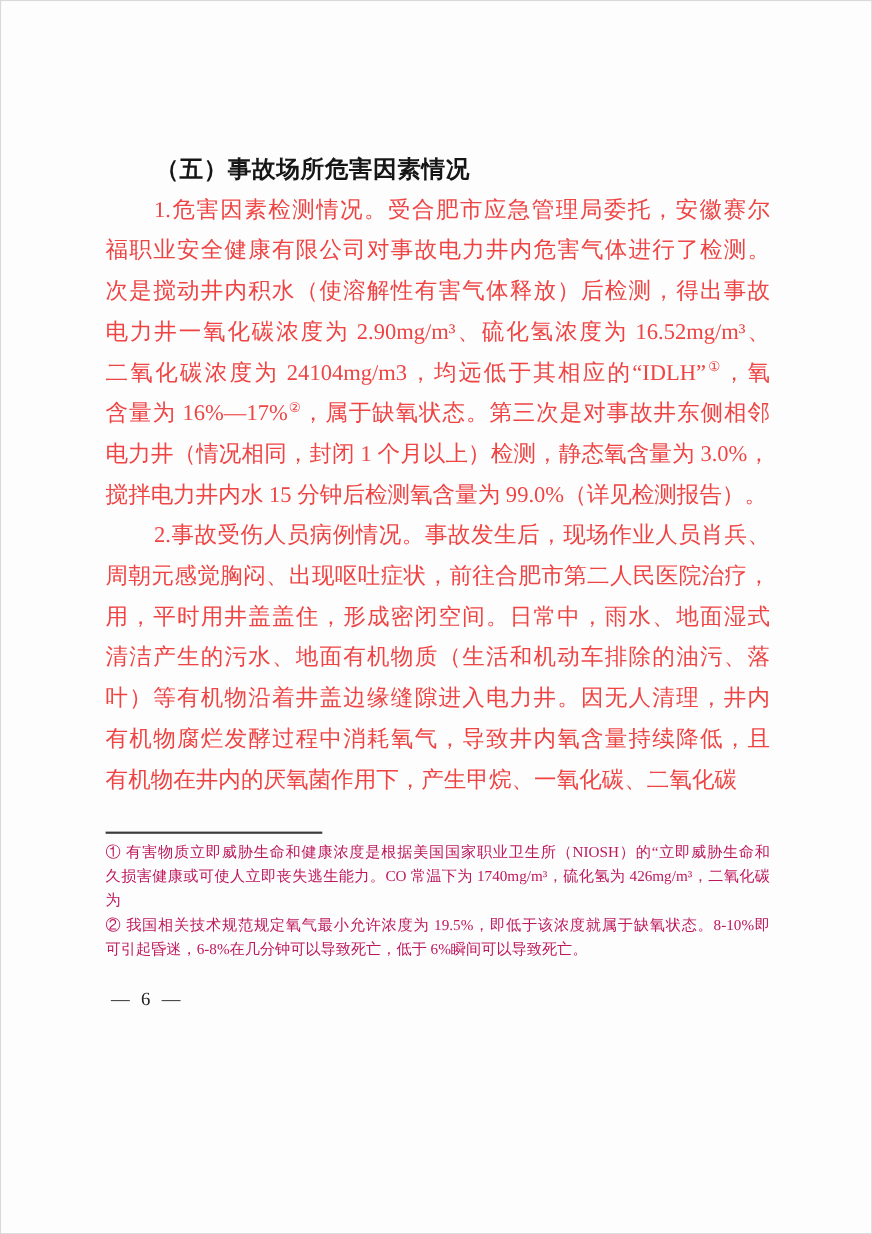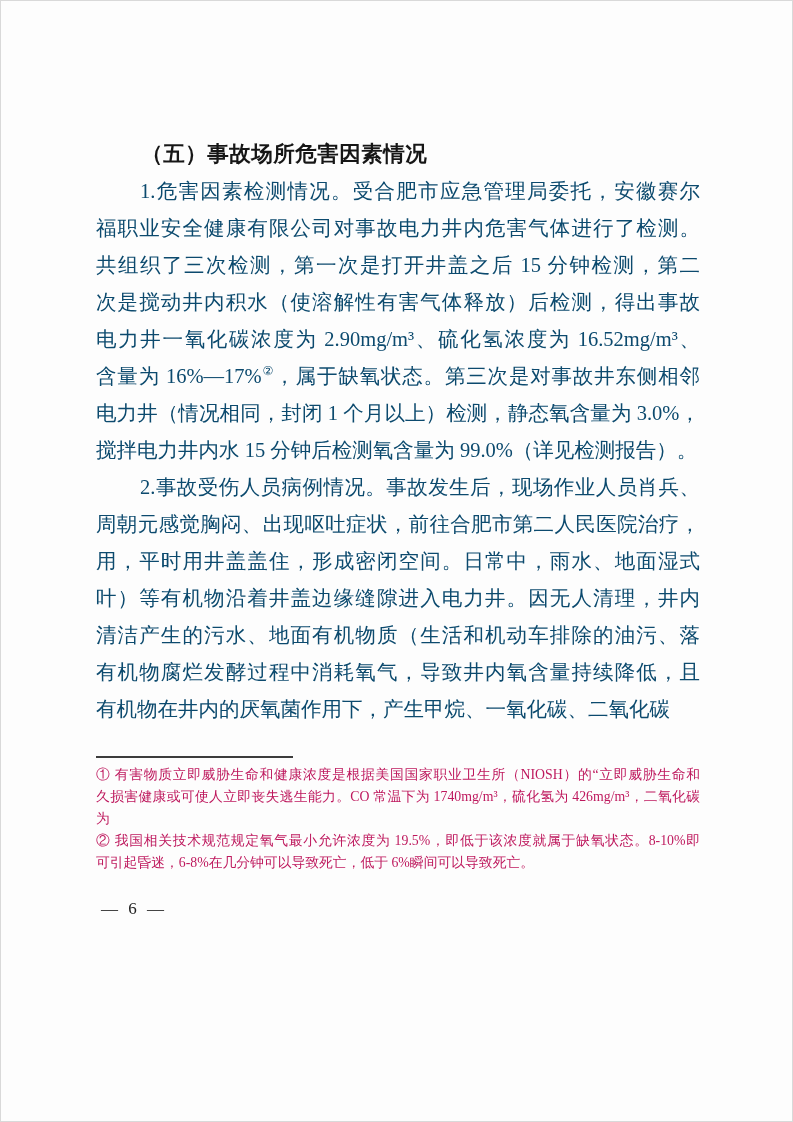--- a/index.html
+++ b/index.html
@@ -22,21 +22,21 @@
     line-height:37px;
     text-indent:2.1em;
     letter-spacing:0.5px;
     color:#161616;
   }
   .body-line {
     font-size:20.5px;
     line-height:37px;
     text-align:justify;
     text-align-last:justify;
-    color:#0c4a6e;
+    color:#ef4444;
     white-space:normal;
   }
   .body-line.first { text-indent:2.15em; }
   .body-line.last  { text-align-last:left; }
   sup.fnref {
     font-size:0.6em;
     vertical-align:super;
     line-height:0;
   }
   .footnote-sep {
@@ -68,35 +68,35 @@
 
 <div class="page">
   <div class="content">
 
     <div class="doc-heading">（五）事故场所危害因素情况</div>
 
     <div>
         <div>
           <div class="body-line first">1.危害因素检测情况。受合肥市应急管理局委托，安徽赛尔</div>
           <div class="body-line">福职业安全健康有限公司对事故电力井内危害气体进行了检测。</div>
-          <div class="body-line">共组织了三次检测，第一次是打开井盖之后 15 分钟检测，第二</div>
           <div class="body-line">次是搅动井内积水（使溶解性有害气体释放）后检测，得出事故</div>
           <div class="body-line">电力井一氧化碳浓度为 2.90mg/m³、硫化氢浓度为 16.52mg/m³、</div>
+          <div class="body-line">二氧化碳浓度为 24104mg/m3，均远低于其相应的“IDLH”<sup class="fnref">①</sup>，氧</div>
           <div class="body-line">含量为 16%—17%<sup class="fnref">②</sup>，属于缺氧状态。第三次是对事故井东侧相邻</div>
           <div class="body-line">电力井（情况相同，封闭 1 个月以上）检测，静态氧含量为 3.0%，</div>
           <div class="body-line last">搅拌电力井内水 15 分钟后检测氧含量为 99.0%（详见检测报告）。</div>
         </div>
         <div>
           <div class="body-line first">2.事故受伤人员病例情况。事故发生后，现场作业人员肖兵、</div>
           <div class="body-line">周朝元感觉胸闷、出现呕吐症状，前往合肥市第二人民医院治疗，</div>
         </div>
         <div>
           <div class="body-line">用，平时用井盖盖住，形成密闭空间。日常中，雨水、地面湿式</div>
+          <div class="body-line">清洁产生的污水、地面有机物质（生活和机动车排除的油污、落</div>
           <div class="body-line">叶）等有机物沿着井盖边缘缝隙进入电力井。因无人清理，井内</div>
-          <div class="body-line">清洁产生的污水、地面有机物质（生活和机动车排除的油污、落</div>
           <div class="body-line">有机物腐烂发酵过程中消耗氧气，导致井内氧含量持续降低，且</div>
           <div class="body-line last">有机物在井内的厌氧菌作用下，产生甲烷、一氧化碳、二氧化碳</div>
         </div>
       </div>
 
     <div class="footnote-sep"></div>
 
     <div class="footnotes">
         <div>
           <div class="footnote-line first">① 有害物质立即威胁生命和健康浓度是根据美国国家职业卫生所（NIOSH）的“立即威胁生命和</div>

